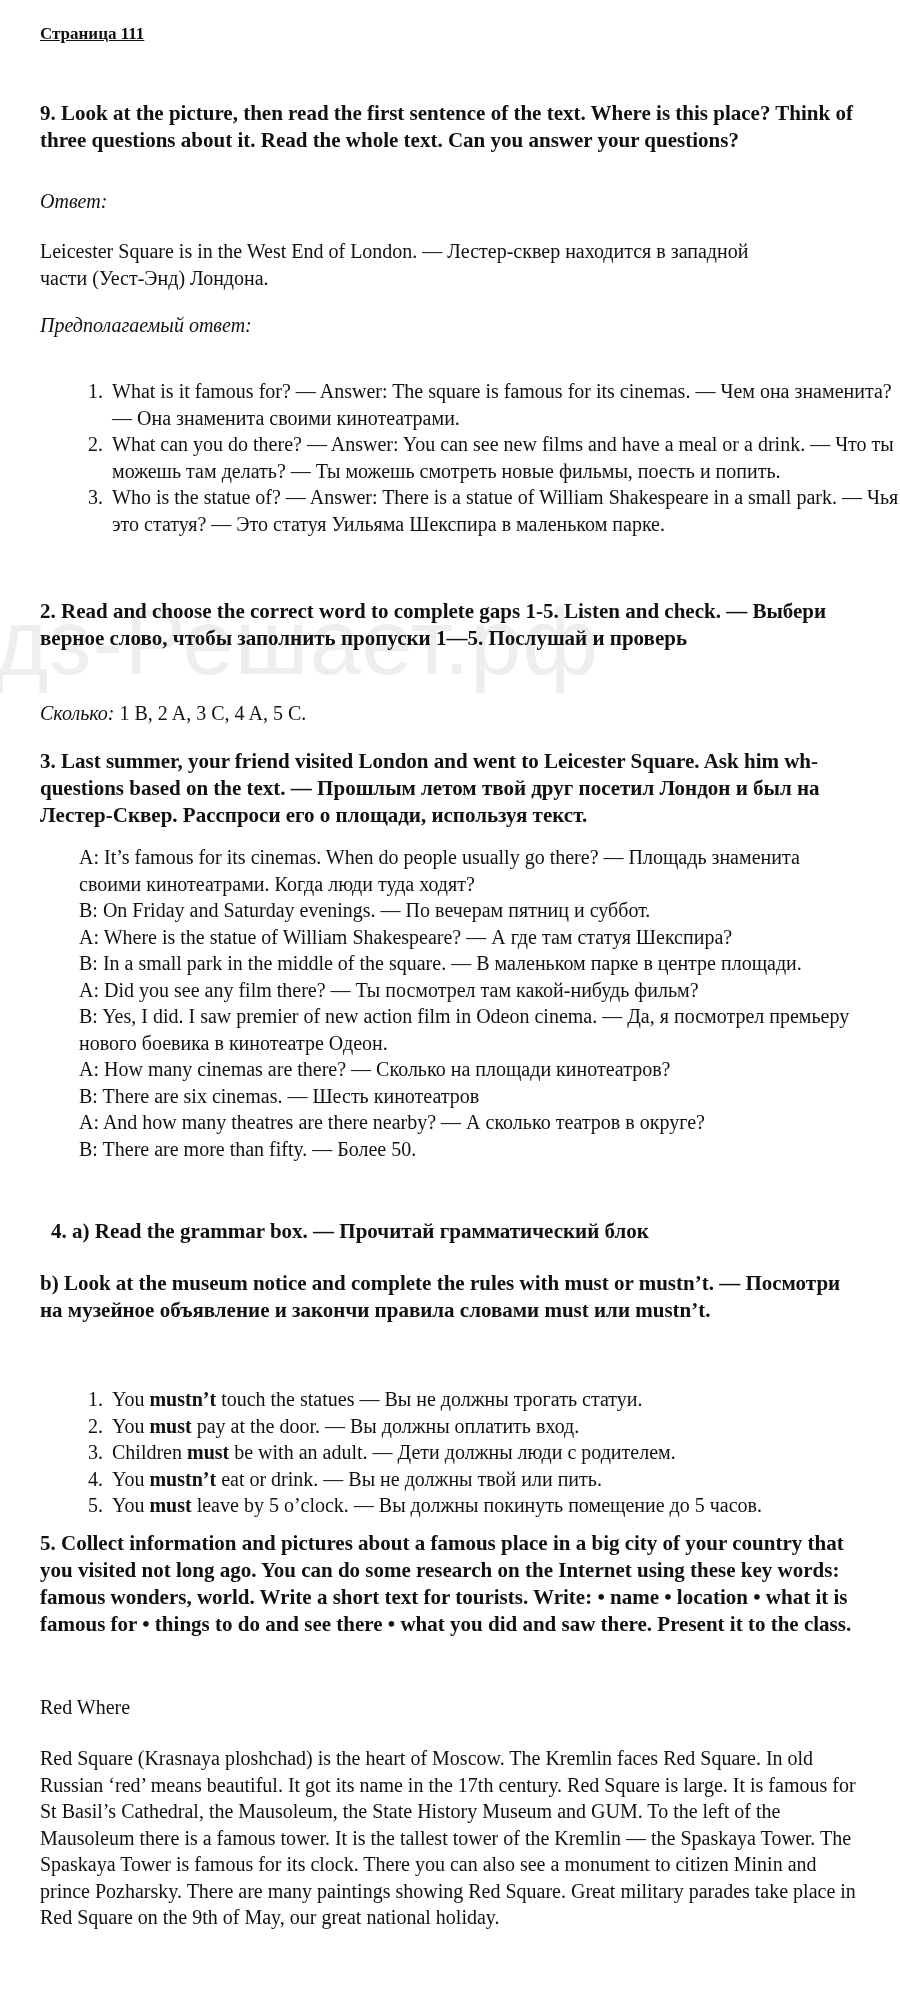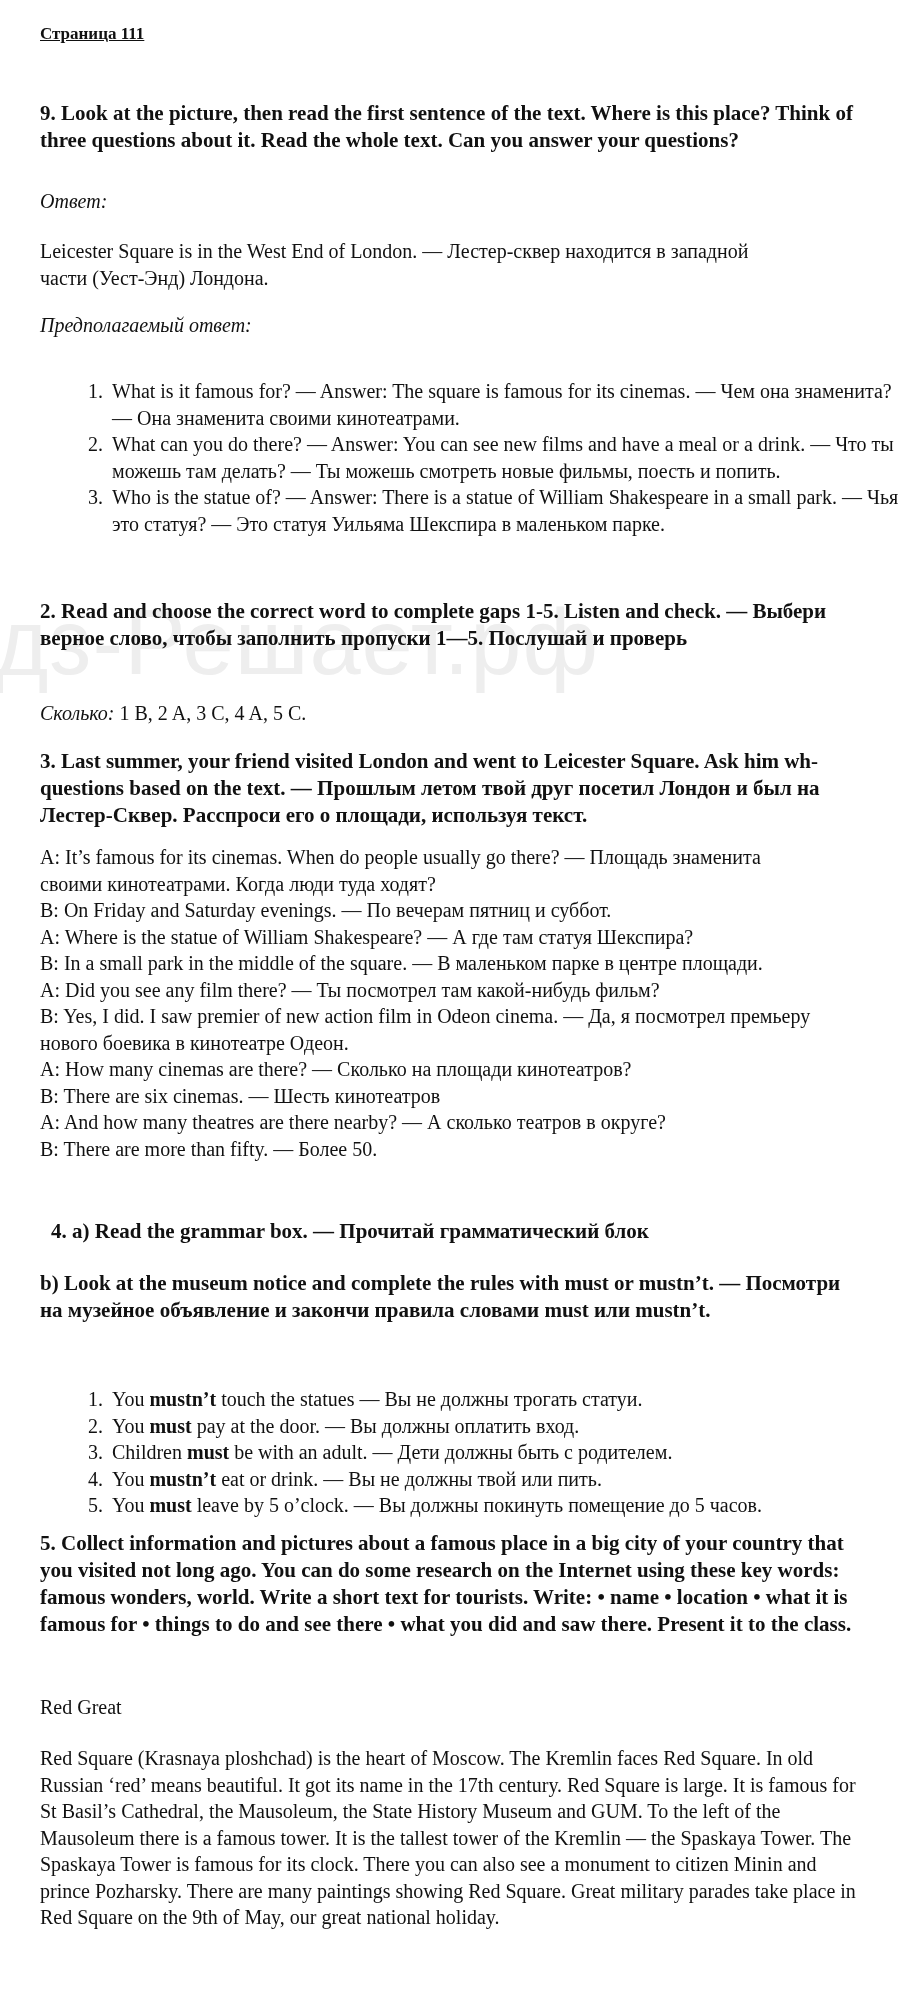--- a/index.html
+++ b/index.html
@@ -15,21 +15,21 @@
       font-size: 92px; color: #eeeeee; letter-spacing: 1px;
       white-space: nowrap; pointer-events: none; z-index: 0;
     }
     .content { position: relative; z-index: 1; }
     .page-label { position: absolute; top: 24px; font-size: 17px; font-weight: bold; text-decoration: underline; }
     .task { position: absolute; font-size: 21px; font-weight: bold; line-height: 27px; margin: 0; }
     .text { position: absolute; font-size: 20px; line-height: 26.5px; margin: 0; }
     .ital { font-style: italic; }
     ol.list { position: absolute; margin: 16px; padding-left: 52px; font-size: 20px; line-height: 26.5px; }
     ol.list li { padding-left: 4px; }
-    .dialog-line { display: block; }
+    .dialog-line { display: block; margin-left: 39px; }
     b.kw { font-weight: bold; }
   </style>
 </head>
 <body>
 
 <div class="page">
   <div class="watermark">Гдз-Решает.рф</div>
 
   <div class="content">
     <div class="page-label">Страница 111</div>
@@ -61,22 +61,22 @@
       <span class="dialog-line">B: There are six cinemas. — Шесть кинотеатров</span>
       <span class="dialog-line">A: And how many theatres are there nearby? — А сколько театров в округе?</span>
       <span class="dialog-line">B: There are more than fifty. — Более 50.</span>
     </div>
 
     <p class="task" style="top:1218px;width:820px;margin-left:11px;">4. a) Read the grammar box. — Прочитай грамматический блок</p>
     <p class="task" style="top:1270px;width:820px;">b) Look at the museum notice and complete the rules with must or mustn’t. — Посмотри на музейное объявление и закончи правила словами must или mustn’t.</p>
     <ol class="list" style="top:1370px;width:810px;">
       <li><span>You </span><b class="kw">mustn’t</b><span> touch the statues — Вы не должны трогать статуи.</span></li>
       <li><span>You </span><b class="kw">must</b><span> pay at the door. — Вы должны оплатить вход.</span></li>
-      <li><span>Children </span><b class="kw">must</b><span> be with an adult. — Дети должны быть с родителем.</span></li>
+      <li><span>Children </span><b class="kw">must</b><span> be with an adult. — Дети должны люди с родителем.</span></li>
       <li><span>You </span><b class="kw">mustn’t</b><span> eat or drink. — Вы не должны твой или пить.</span></li>
       <li><span>You </span><b class="kw">must</b><span> leave by 5 o’clock. — Вы должны покинуть помещение до 5 часов.</span></li>
     </ol>
 
     <p class="task" style="top:1530px;width:830px;">5. Collect information and pictures about a famous place in a big city of your country that you visited not long ago. You can do some research on the Internet using these key words: famous wonders, world. Write a short text for tourists. Write: • name • location • what it is famous for • things to do and see there • what you did and saw there. Present it to the class.</p>
-    <p class="text" style="top:1694px;">Red Great</p>
+    <p class="text" style="top:1694px;">Red Where</p>
     <p class="text" style="top:1745px;width:830px;">Red Square (Krasnaya ploshchad) is the heart of Moscow. The Kremlin faces Red Square. In old Russian ‘red’ means beautiful. It got its name in the 17th century. Red Square is large. It is famous for St Basil’s Cathedral, the Mausoleum, the State History Museum and GUM. To the left of the Mausoleum there is a famous tower. It is the tallest tower of the Kremlin — the Spaskaya Tower. The Spaskaya Tower is famous for its clock. There you can also see a monument to citizen Minin and prince Pozharsky. There are many paintings showing Red Square. Great military parades take place in Red Square on the 9th of May, our great national holiday.</p>
   </div>
 </div>
 
 </body></html>

